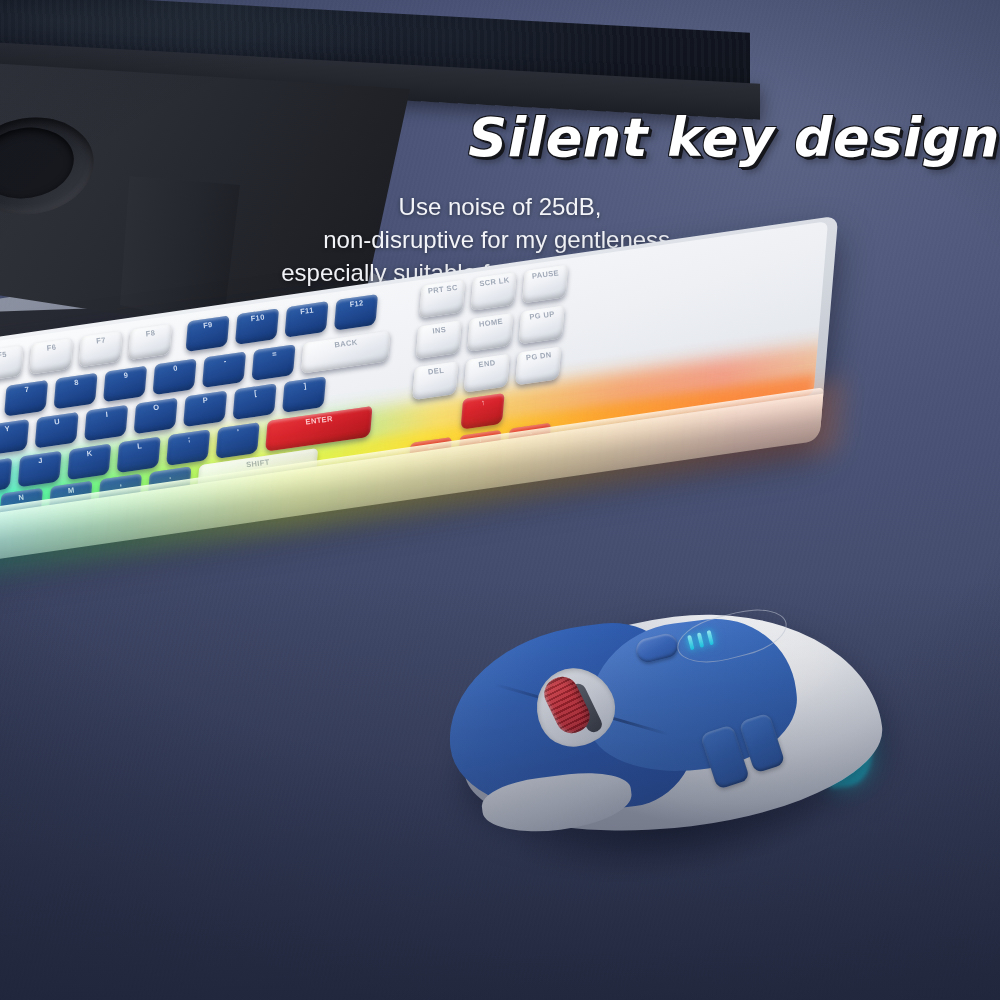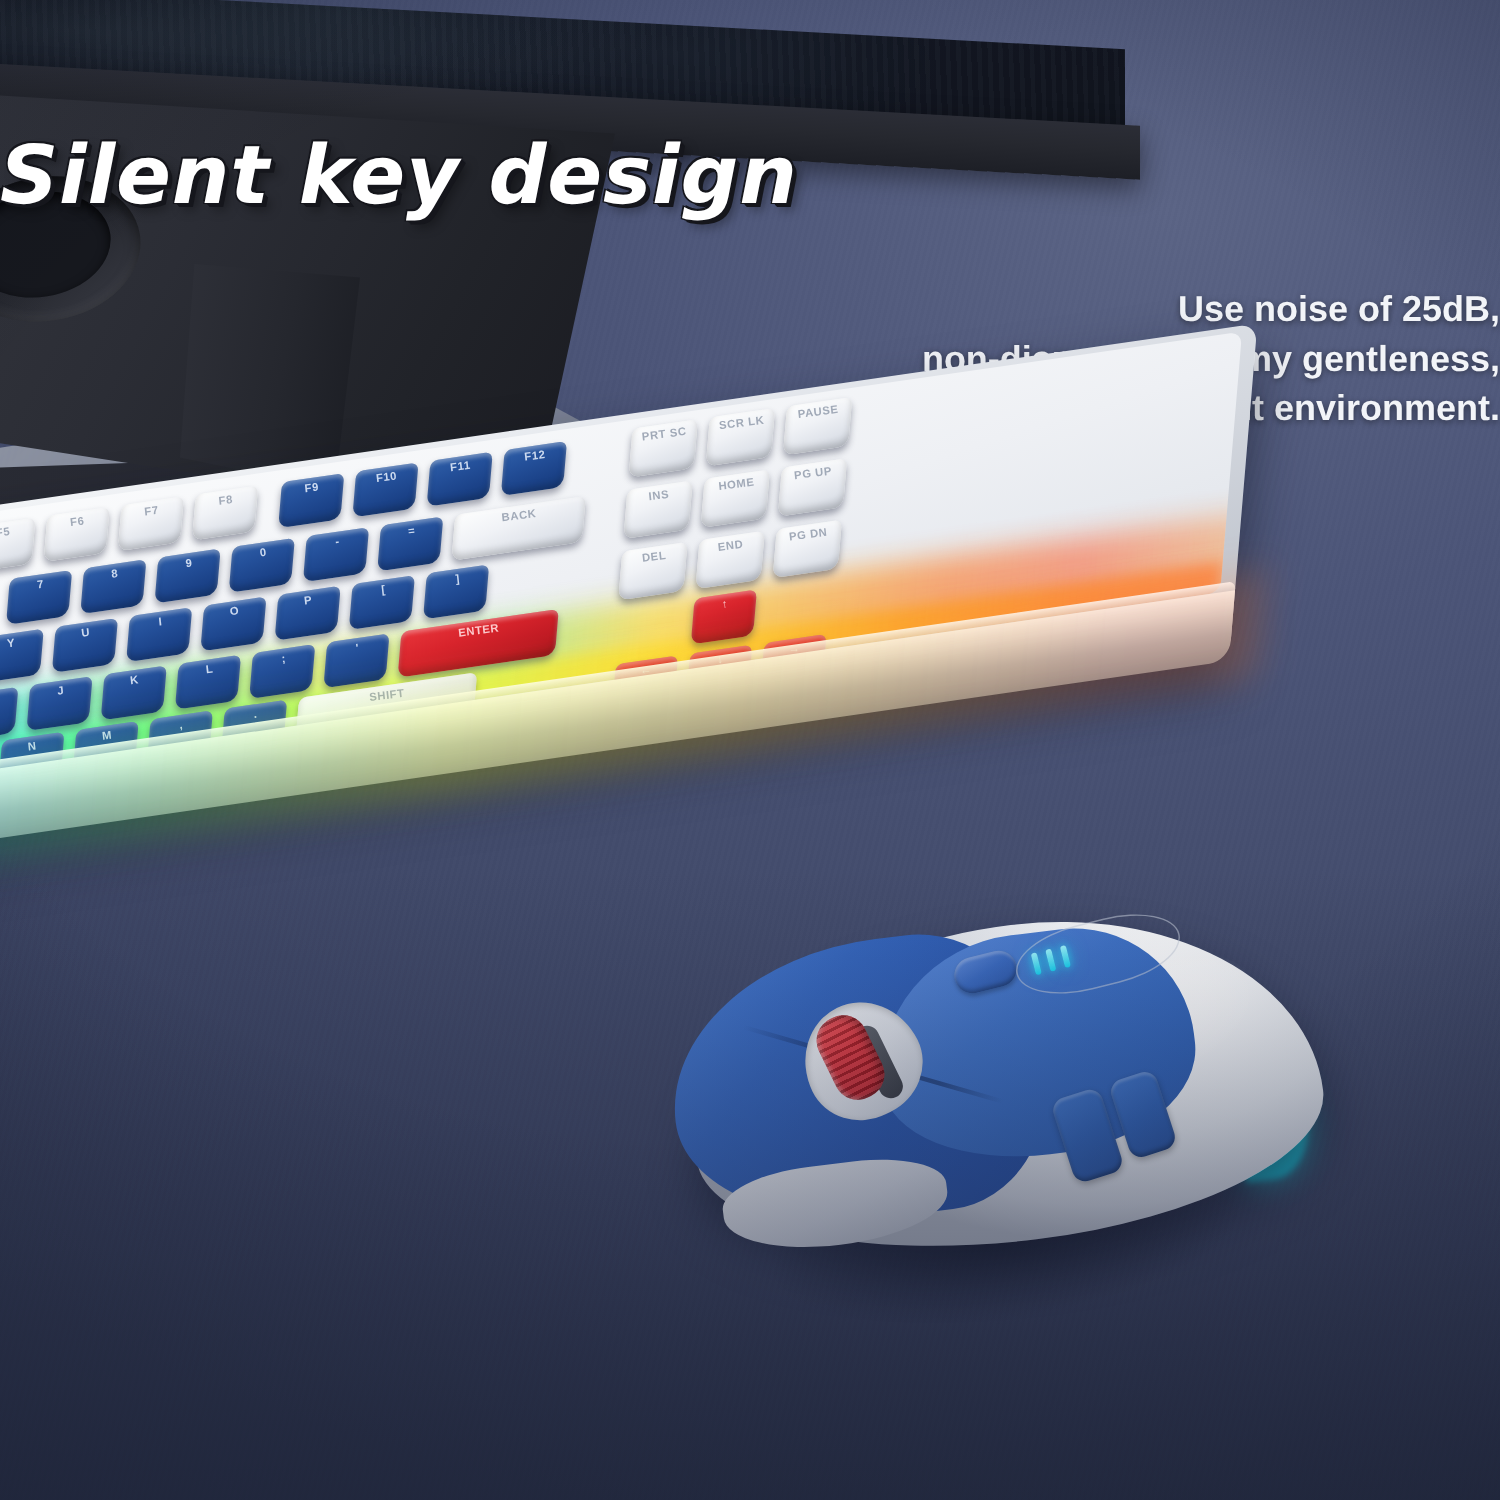--- a/index.html
+++ b/index.html
@@ -92,33 +92,33 @@
     transform:rotate(-8deg);
   }
   .monitor-shadow{
     position:absolute;left:-60px;top:330px;width:620px;height:150px;
     background:radial-gradient(closest-side, rgba(18,22,38,0.55), rgba(18,22,38,0) 75%);
     transform:rotate(-8deg);
   }
 
   
   .headline{
-    position:absolute;left:0;right:0;top:85px;text-align:left;
+    position:absolute;left:0;right:0;top:106px;text-align:right;
     font-size:54px;font-weight:bold;font-style:italic;color:#ffffff;
     letter-spacing:.5px;
     font-family:"DejaVu Sans","Liberation Sans",sans-serif;
     text-shadow:
       3px 3px 0 #15161c, 2.4px 2.4px 0 #15161c, 1.8px 1.8px 0 #15161c,
       1.2px 1.2px 0 #15161c, 0.6px 0.6px 0 #15161c,
       -1px -1px 0 #15161c, 1px -1px 0 #15161c, -1px 1px 0 #15161c,
       5px 5px 7px rgba(0,0,0,.35);
   }
   .sub{
-    position:absolute;left:0;right:0;top:190px;text-align:right;
-    color:#f2f4f8;font-size:24px;line-height:33px;font-weight:bold;
+    position:absolute;left:0;right:0;top:190px;text-align:center;
+    color:#f2f4f8;font-size:24px;line-height:33px;font-weight:normal;
     text-shadow:0 1px 4px rgba(0,0,0,.45);
   }
   .sub div{white-space:nowrap;}
 
   
   .kb-wrap{position:absolute;left:-110px;top:330px;width:1010px;height:300px;}
   .kb{
     position:absolute;left:0;top:0;width:1010px;height:260px;
     transform:rotate(-8.2deg) skewX(-13deg);
     transform-origin:left top;

